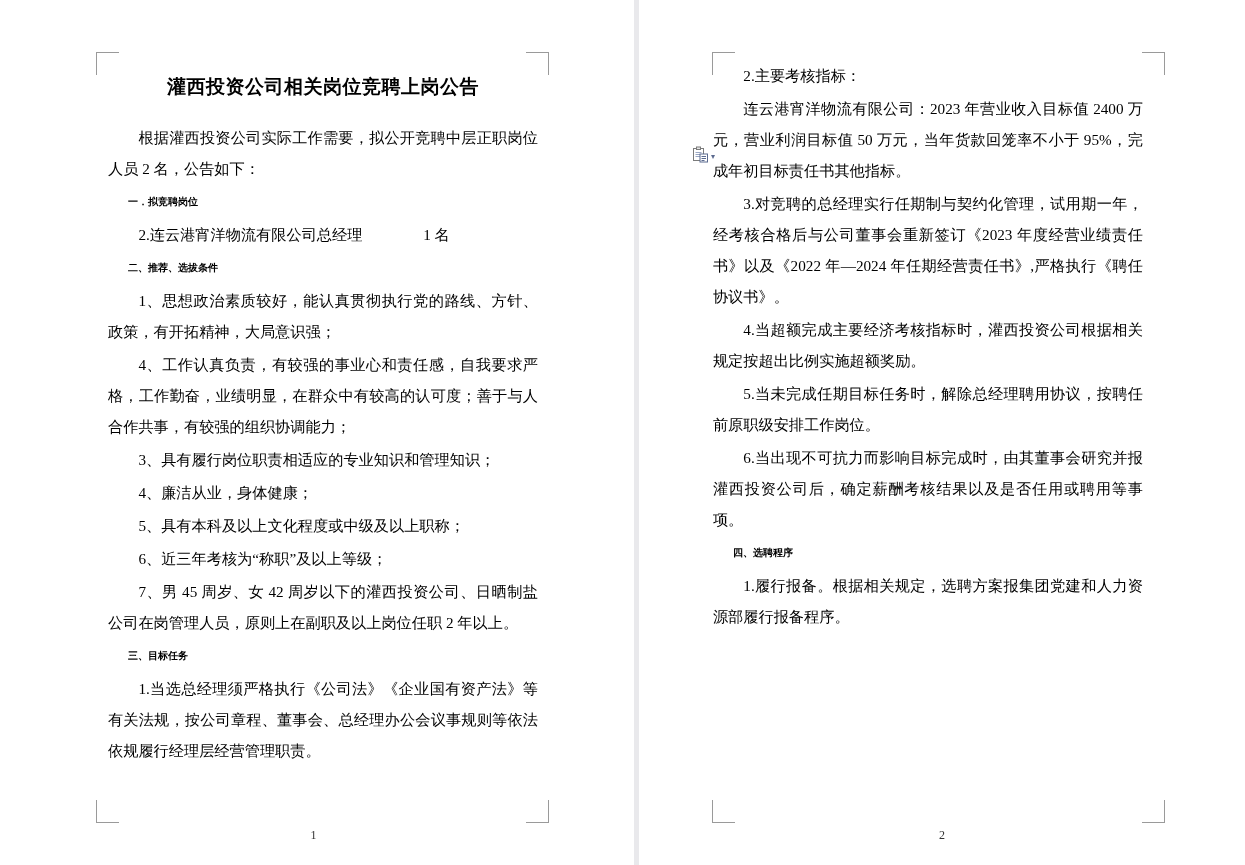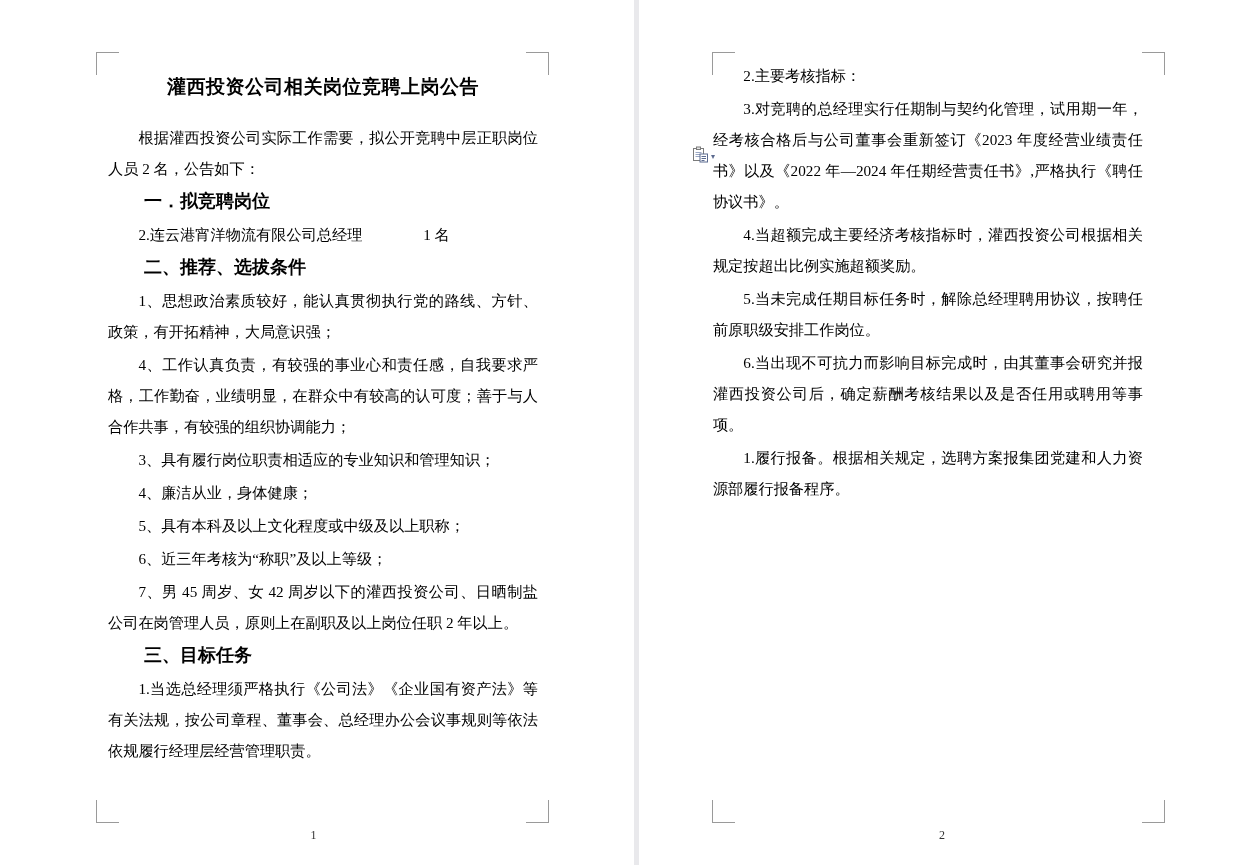--- a/index.html
+++ b/index.html
@@ -83,21 +83,21 @@
     margin: 0 0 2px 0;
     font-size: 15.2px;
     line-height: 31px;
     text-align: justify;
     text-justify: inter-ideograph;
     text-indent: 2em;
     font-family: "Liberation Serif", "DejaVu Serif", serif;
   }
   p.heading {
     margin: 0 0 2px 0;
-    font-size: 18px;
+    font-size: 10px;
     line-height: 31px;
     font-weight: bold;
     text-indent: 2em;
     font-family: "Liberation Serif", "DejaVu Serif", serif;
   }
   p.listline {
     margin: 0 0 2px 0;
     font-size: 15.2px;
     line-height: 31px;
     text-indent: 2em;
@@ -175,24 +175,26 @@
   </div>
 
   <div class="page right p2">
     <div class="mark tl"></div>
     <div class="mark tr"></div>
     <div class="mark bl"></div>
     <div class="mark br"></div>
 
     <div class="content">
       <p class="body-text">2.主要考核指标：</p>
+      <p class="body-text">连云港宵洋物流有限公司：2023 年营业收入目标值 2400 万元，营业利润目标值 50 万元，当年货款回笼率不小于 95%，完成年初目标责任书其他指标。</p>
       <p class="body-text">3.对竞聘的总经理实行任期制与契约化管理，试用期一年，经考核合格后与公司董事会重新签订《2023 年度经营业绩责任书》以及《2022 年—2024 年任期经营责任书》,严格执行《聘任协议书》。</p>
       <p class="body-text">4.当超额完成主要经济考核指标时，灌西投资公司根据相关规定按超出比例实施超额奖励。</p>
       <p class="body-text">5.当未完成任期目标任务时，解除总经理聘用协议，按聘任前原职级安排工作岗位。</p>
       <p class="body-text">6.当出现不可抗力而影响目标完成时，由其董事会研究并报灌西投资公司后，确定薪酬考核结果以及是否任用或聘用等事项。</p>
+      <p class="heading">四、选聘程序</p>
       <p class="body-text">1.履行报备。根据相关规定，选聘方案报集团党建和人力资源部履行报备程序。</p>
     </div>
 
     <div class="page-number">2</div>
   </div>
 
   <div class="paste-widget">
     <span class="pw-icon">
       <svg width="17" height="17" viewBox="0 0 17 17" xmlns="http://www.w3.org/2000/svg">
         <rect x="1.5" y="2.5" width="10" height="12" fill="#ffffff" stroke="#7b7b7b" stroke-width="1"></rect>

